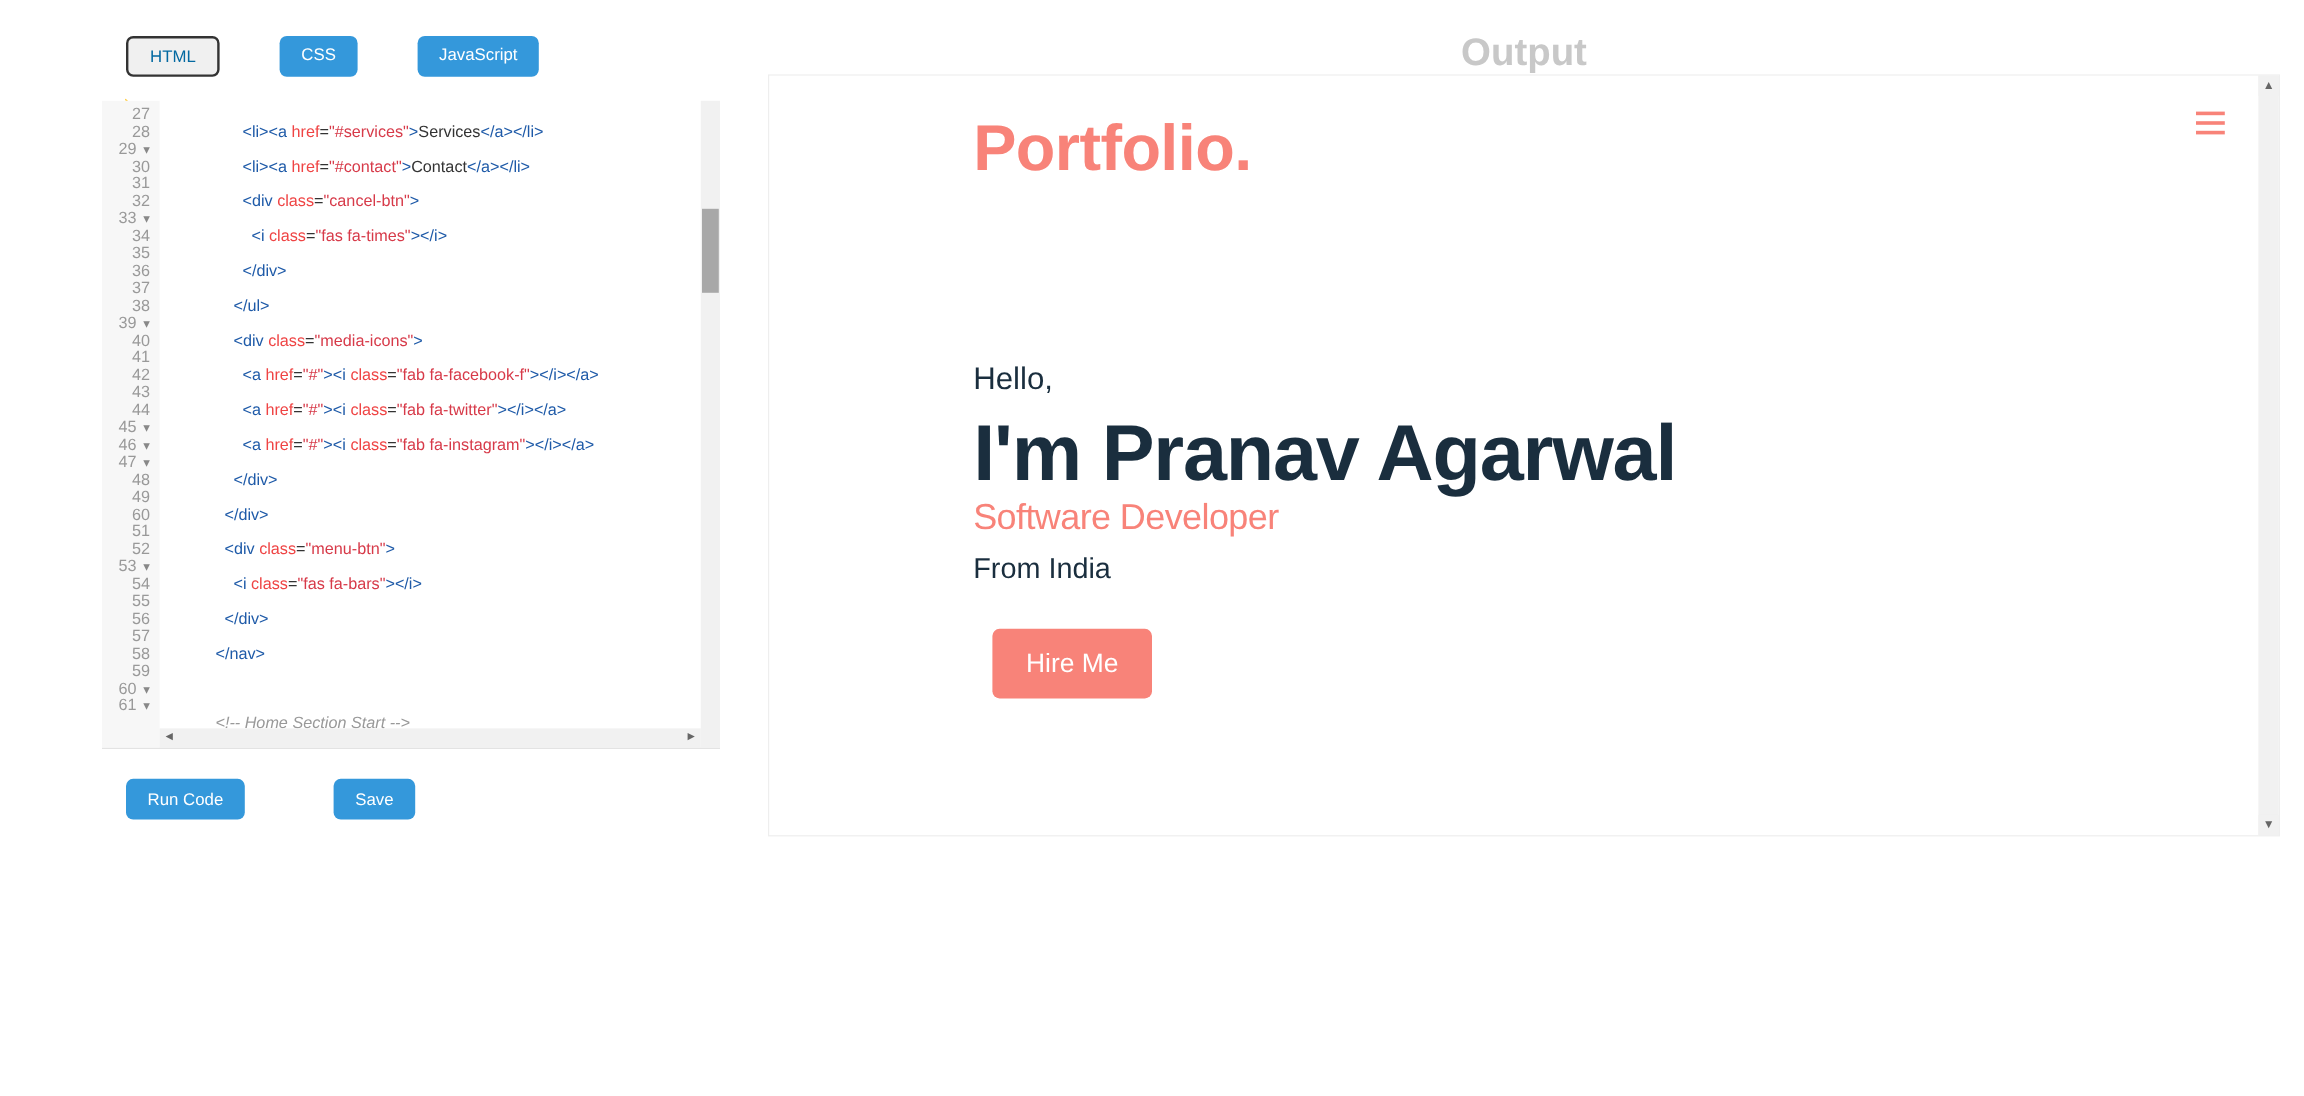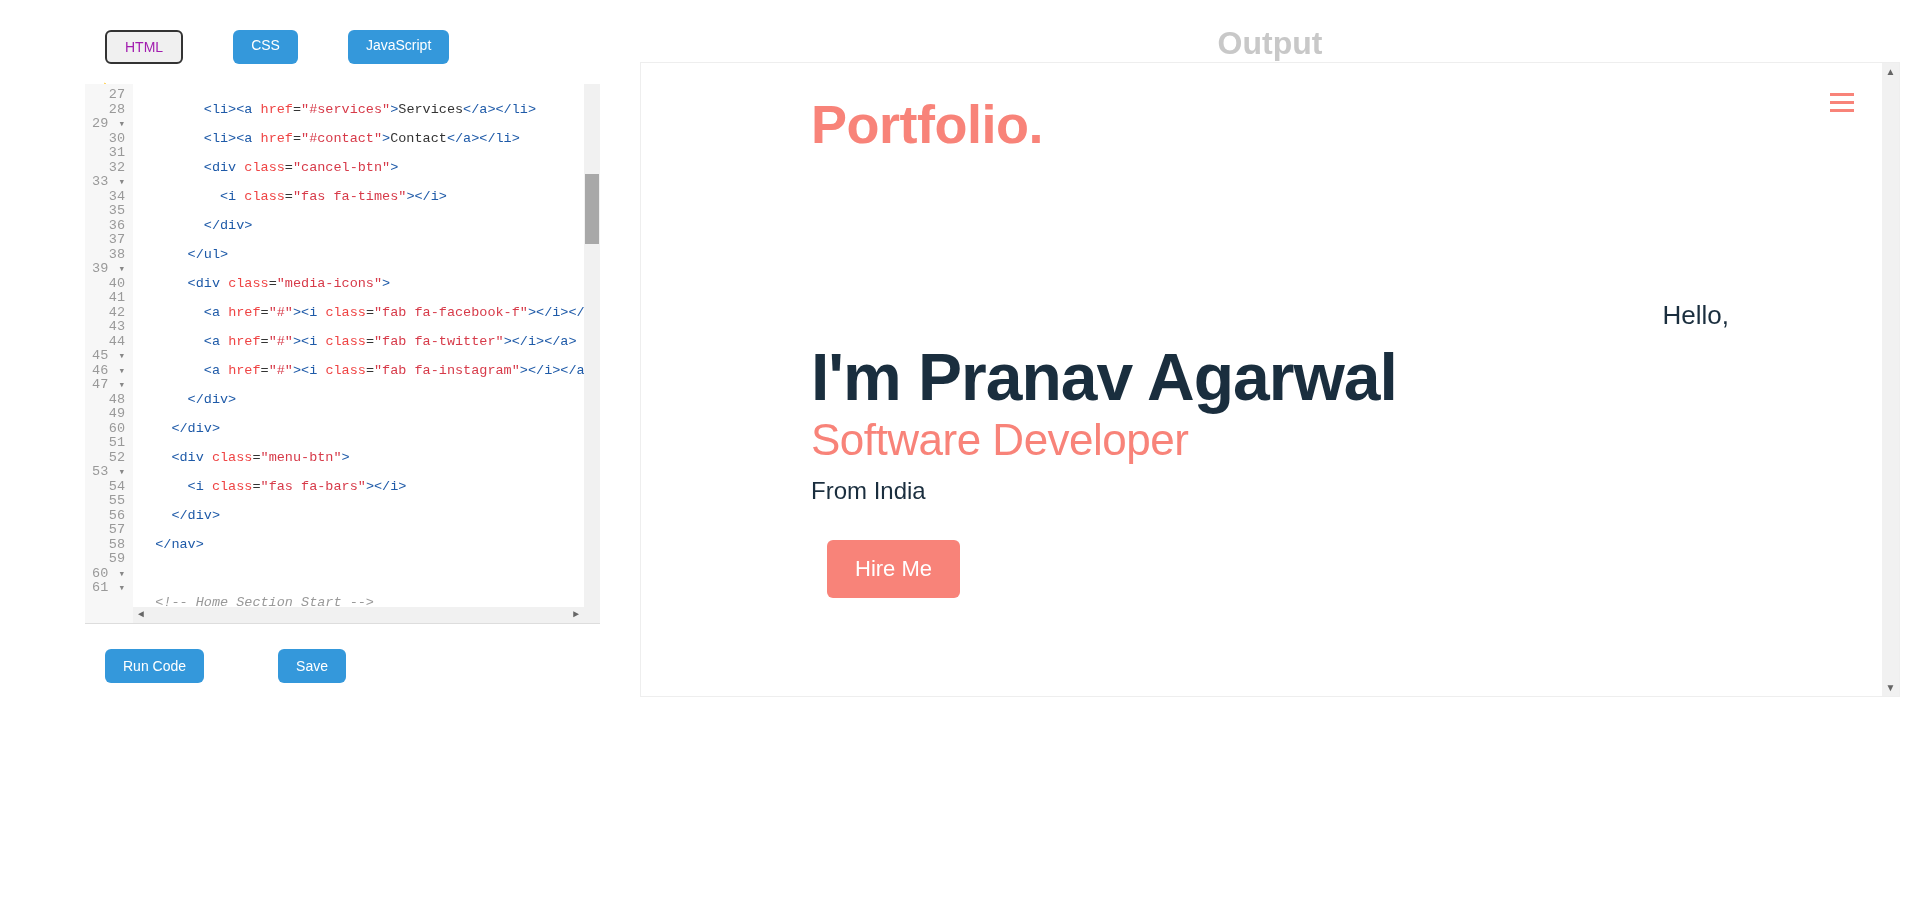--- a/index.html
+++ b/index.html
@@ -2,24 +2,24 @@
 <html><head>
 <meta charset="utf-8">
 <style>
 * { margin: 0; padding: 0; box-sizing: border-box; }
 body { font-family: Arial, sans-serif; background: #fff; overflow: hidden; }
 .container { display: flex; width: 1920px; height: 913px; }
 .left-panel { width: 620px; padding: 30px 20px 20px 85px; position: relative; }
 .right-panel { flex: 1; padding: 0 20px; }
 .tabs { display: flex; gap: 50px; margin-bottom: 20px; padding-left: 20px; }
 .tab { padding: 7px 18px; border-radius: 6px; font-size: 14px; font-weight: 500; cursor: pointer; }
-.tab.active { background: #f0f0f0; border: 2px solid #333; color: #a21caf; }
+.tab.active { background: #f0f0f0; border: 2px solid #333; color: #0369a1; }
 .tab.inactive { background: #3498db; color: #fff; border: none; }
 .moon-icon { position: absolute; left: 85px; top: 82px; font-size: 22px; }
-.editor-wrapper { display: flex; background: #fff; height: 540px; border-bottom: 1px solid #ddd; position: relative; font-family: Liberation Mono, monospace; font-size: 13.5px; line-height: 14.5px; }
+.editor-wrapper { display: flex; background: #fff; height: 540px; border-bottom: 1px solid #ddd; position: relative; font-family: Liberation Sans, sans-serif; font-size: 13.5px; line-height: 14.5px; gap: 33px; }
 .gutter { width: 48px; background: #f7f7f7; text-align: right; padding-right: 8px; color: #999; user-select: none; padding-top: 4px; }
 .gutter div { height: 14.5px; }
 .fold-marker { color: #888; font-size: 11px; display: inline-block; margin-left: 2px; }
 .code-area { flex: 1; padding-left: 6px; padding-top: 4px; white-space: pre; color: #333; position: relative; overflow: hidden; }
 .code-area .line { height: 14.5px; }
 .tag { color: #1e5aa8; }
 .attr { color: #ef4444; }
 .str { color: #d73a49; }
 .txt { color: #333; }
 .comment { color: #999; font-style: italic; }
@@ -34,23 +34,23 @@
 .output-title { text-align: center; font-size: 32px; font-weight: 700; color: #c8c8c8; margin-top: 25px; }
 .output-frame { border: 1px solid #eee; height: 635px; position: relative; background: #fff; }
 .output-scroll { position: absolute; right: 0; top: 0; width: 17px; height: 100%; background: #f1f1f1; }
 .output-scroll-up, .output-scroll-down { position: absolute; width: 17px; height: 17px; display: flex; align-items: center; justify-content: center; font-size: 10px; color: #666; background: #f1f1f1; }
 .output-scroll-up { top: 0; }
 .output-scroll-down { bottom: 0; }
 .output-content { padding: 30px 170px 30px 170px; height: 100%; position: relative; }
 .portfolio-logo { font-family: 'Trebuchet MS', sans-serif; font-size: 54px; font-weight: 700; color: #f88379; margin-bottom: 145px; letter-spacing: -0.5px; }
 .hamburger { position: absolute; right: 45px; top: 30px; display: flex; flex-direction: column; gap: 5px; cursor: pointer; }
 .hamburger span { width: 24px; height: 3px; background: #f88379; }
-.hero-hello { font-family: 'Trebuchet MS', sans-serif; font-size: 26px; color: #1a2e3e; margin-bottom: 8px; text-align: right; }
+.hero-hello { font-family: 'Trebuchet MS', sans-serif; font-size: 26px; color: #1a2e3e; margin-bottom: 8px; }
 .hero-name { font-family: 'Trebuchet MS', sans-serif; font-size: 66px; font-weight: 800; color: #1a2e3e; letter-spacing: -1px; }
-.hero-role { font-family: 'Trebuchet MS', sans-serif; font-size: 44px; color: #f88379; margin-bottom: 12px; letter-spacing: -0.5px; }
+.hero-role { font-family: 'Trebuchet MS', sans-serif; font-size: 30px; color: #f88379; margin-bottom: 12px; letter-spacing: -0.5px; }
 .hero-location { font-family: 'Trebuchet MS', sans-serif; font-size: 24px; color: #1a2e3e; margin-bottom: 35px; }
 .hire-btn { background: #f88379; color: #fff; border: none; padding: 16px 28px; font-size: 22px; font-family: 'Trebuchet MS', sans-serif; border-radius: 6px; cursor: pointer; margin-left: 16px; }
 </style>
 </head>
 <body>
 
 <div class="container">
   <div class="left-panel">
     <div class="tabs">
       <div class="tab active">HTML</div>

